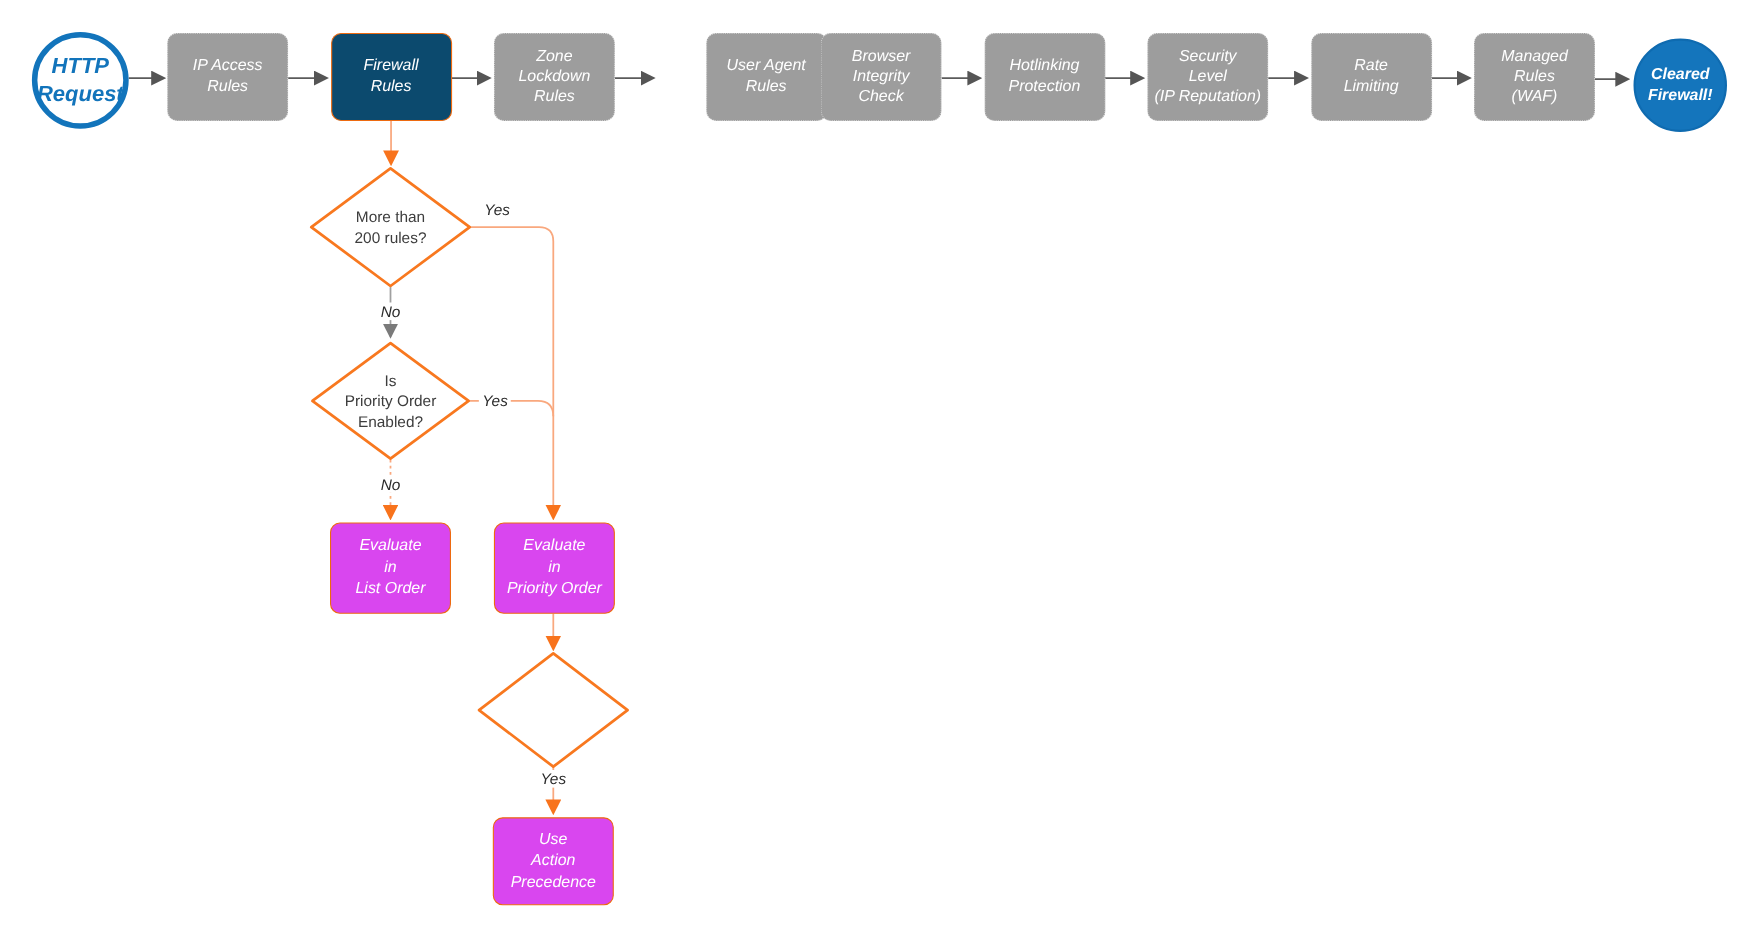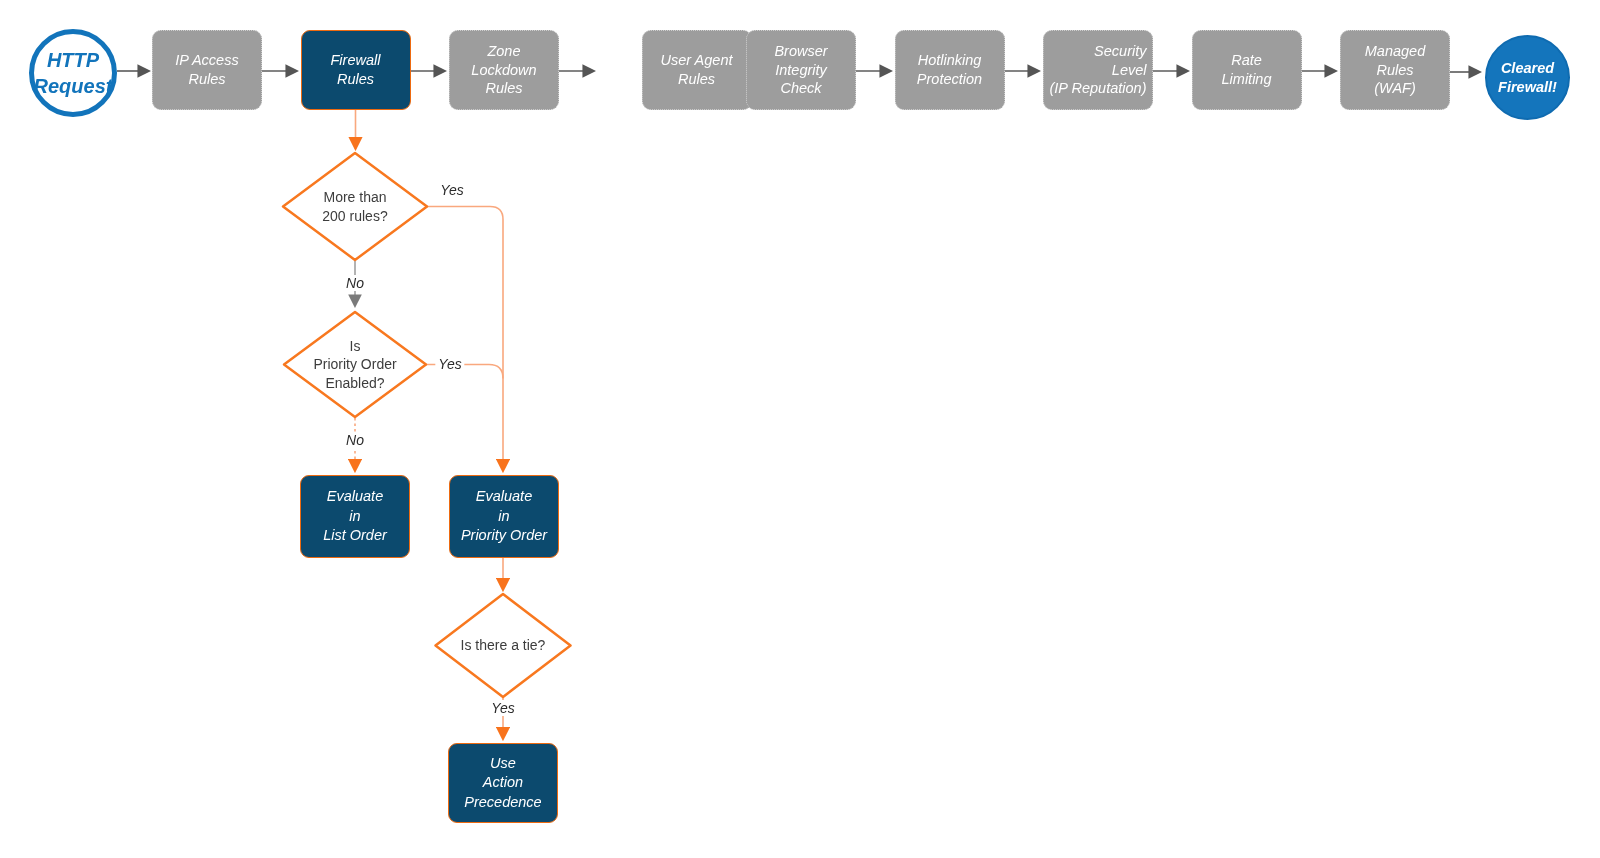--- a/index.html
+++ b/index.html
@@ -13,21 +13,21 @@
     position:absolute; top:30px; width:110px; height:80px; box-sizing:border-box;
     border-radius:9px; display:flex; align-items:center; justify-content:center;
     text-align:center; font-style:italic; font-size:14.5px; line-height:1.3;
     color:#ffffff; white-space:pre-line;
   }
   .stage--gray   { background:#9D9D9D; border:1px dotted #CFCFCF; }
   .stage--orange { background:#0c4a6e; border:1px solid #ED6A10; }
 
   .action {
     position:absolute; width:110px; height:83px; box-sizing:border-box;
-    background:#0c4a6e; border:1px solid #ED6A10; border-radius:9px;
+    background:#d946ef; border:1px solid #ED6A10; border-radius:9px;
     display:flex; align-items:center; justify-content:center; text-align:center;
     font-style:italic; font-size:14.5px; line-height:1.35; color:#ffffff; white-space:pre-line;
   }
 
   .circle {
     position:absolute; border-radius:50%; box-sizing:border-box;
     display:flex; align-items:center; justify-content:center; text-align:center;
     font-weight:bold; font-style:italic; white-space:pre-line;
   }
   .circle--start {
@@ -115,35 +115,34 @@
   <div class="stage stage--gray" style="left:449px;">Zone
 Lockdown
 Rules</div>
   <div class="stage stage--gray" style="left:597.5px;margin-left:44px;">User Agent
 Rules</div>
   <div class="stage stage--gray" style="left:746px;">Browser
 Integrity
 Check</div>
   <div class="stage stage--gray" style="left:894.5px;">Hotlinking
 Protection</div>
-  <div class="stage stage--gray" style="left:1043px;text-align:right;">Security
+  <div class="stage stage--gray" style="left:1043px;">Security
 Level
 (IP Reputation)</div>
   <div class="stage stage--gray" style="left:1191.5px;">Rate
 Limiting</div>
   <div class="stage stage--gray" style="left:1340px;">Managed
 Rules
 (WAF)</div>
 
   <div class="dtext" style="left:283px; top:153px; width:144px; height:107px;">More than
 200 rules?</div>
   <div class="dtext" style="left:284px; top:312px; width:142px; height:105px;">Is
 Priority Order
 Enabled?</div>
-  <div class="dtext" style="left:435px; top:594px; width:136px; height:103px;">Is there a tie?</div>
 
   <div class="action" style="left:300px; top:475px;">Evaluate
 in
 List Order</div>
   <div class="action" style="left:449px; top:475px;">Evaluate
 in
 Priority Order</div>
   <div class="action" style="left:448px; top:743px; height:80px;">Use
 Action
 Precedence</div>

